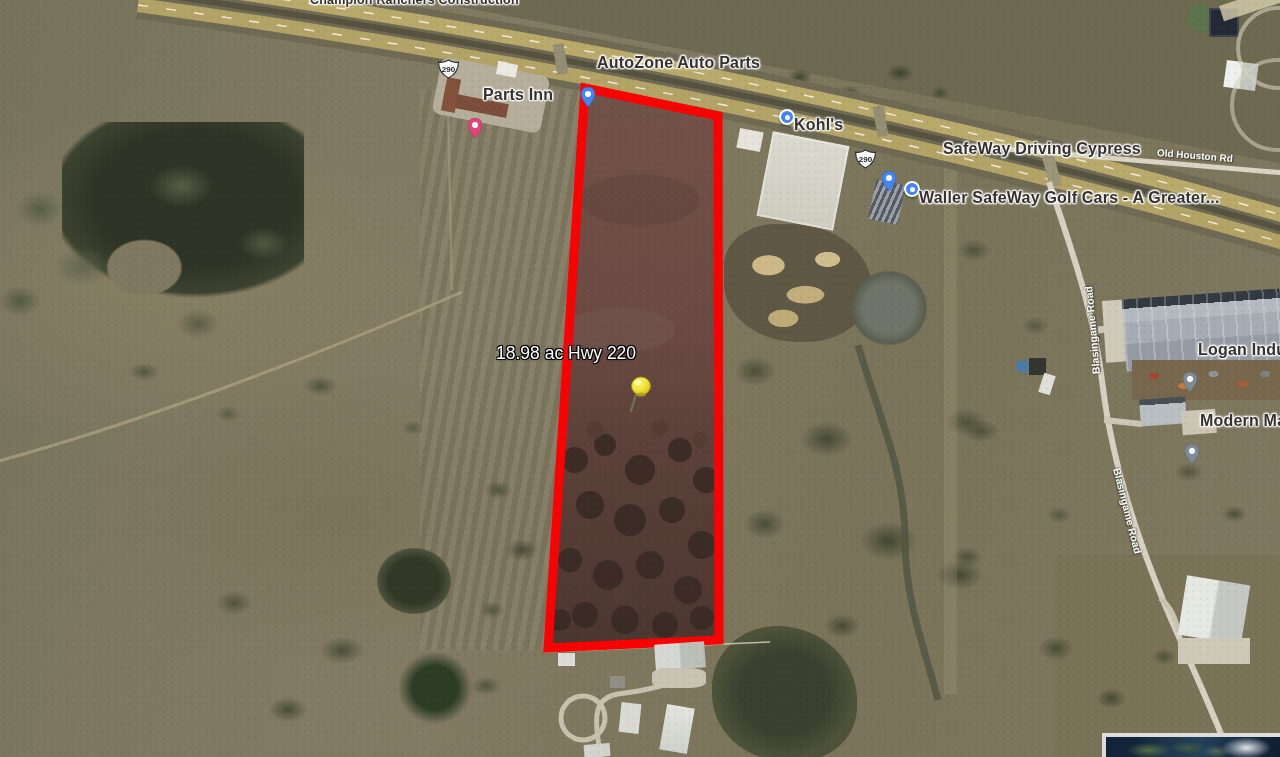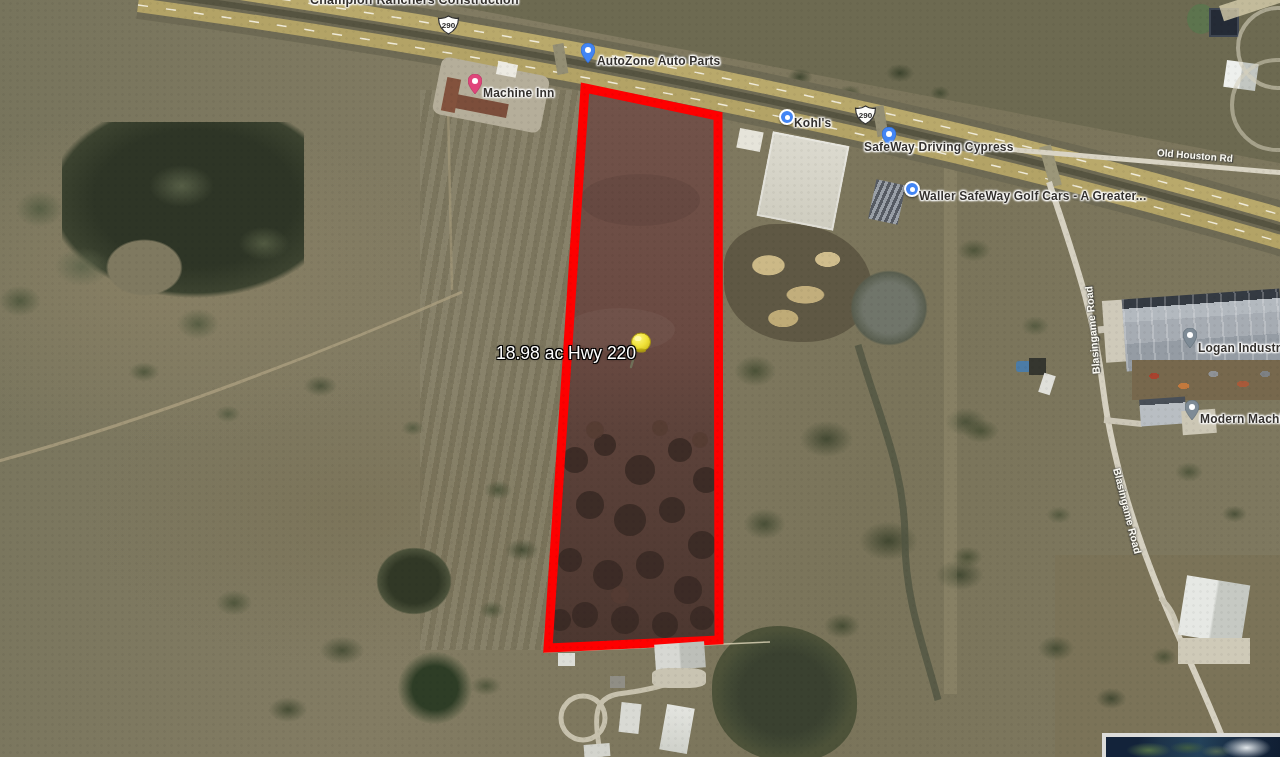--- a/index.html
+++ b/index.html
@@ -87,28 +87,28 @@
   .houseS{left:610px;top:676px;width:15px;height:12px;background:#908e85;}
   .houseB{left:584px;top:744px;width:26px;height:13px;transform:rotate(-4deg);background:#d3d4cd;}
   .brbarn{left:1182px;top:580px;width:64px;height:60px;transform:rotate(9deg);
      background:linear-gradient(90deg,#e6e8e4 0 48%,#c6c9c3 52%);}
   .brbarn-apron{left:1178px;top:638px;width:72px;height:26px;background:#cfcab8;}
   .pool{left:1016px;top:361px;width:15px;height:11px;border-radius:3px;background:#4c7ca6;}
   .poolhouse{left:1029px;top:358px;width:17px;height:17px;background:#35362f;}
   .trailer{left:1041px;top:374px;width:12px;height:20px;transform:rotate(18deg);background:#e0e0da;}
 
   
-  .poi-label{position:absolute;font-size:12px;font-weight:700;color:#34312e;white-space:nowrap;
+  .poi-label{position:absolute;font-size:16px;font-weight:700;color:#34312e;white-space:nowrap;
      text-shadow:0 0 2px #fff,0 0 2px #fff,1px 1px 2px #fff,-1px -1px 2px #fff,1px -1px 2px #fff,-1px 1px 2px #fff;
      letter-spacing:.2px;}
   .road-label{position:absolute;font-size:10.5px;font-weight:700;color:#fbfaf3;white-space:nowrap;
      text-shadow:0 0 2px #55544e,0 0 2px #55544e,1px 1px 1px #3f3e38;transform-origin:0 50%;}
   .acreage{position:absolute;left:496px;top:343px;font-size:17.5px;color:#fff;white-space:nowrap;
      text-shadow:-1px -1px 0 #000,1px -1px 0 #000,-1px 1px 0 #000,1px 1px 0 #000,0 0 3px #000;}
-  .pin{position:absolute;}
+  .pin{position:absolute;margin-top:44px;}
   .dotpin{position:absolute;width:12px;height:12px;border-radius:50%;background:#4285f4;
      border:2px solid #fff;box-shadow:0 1px 2px rgba(0,0,0,.5);}
   .dotpin::after{content:"";position:absolute;left:3.5px;top:3.5px;width:5px;height:5px;border-radius:50%;background:#fff;}
 
   .inset{position:absolute;left:1102px;top:733px;width:178px;height:24px;
      border-top:4px solid #dcdcda;border-left:4px solid #dcdcda;
      background:
        radial-gradient(32px 11px at 24% 55%,rgba(92,122,72,.85),transparent 70%),
        radial-gradient(26px 9px at 46% 45%,rgba(72,102,62,.75),transparent 70%),
        radial-gradient(34px 15px at 79% 45%,rgba(236,241,243,.95),transparent 72%),
@@ -323,23 +323,23 @@
   </span>
   <span class="pin" style="left:1185px;top:400px;">
     <svg width="14" height="20" viewBox="0 0 14 20">
       <path d="M7 0C3.1 0 0 3.1 0 7c0 5 7 13 7 13s7-8 7-13C14 3.1 10.9 0 7 0z" fill="#7e8b96" stroke="#5d6974" stroke-width=".6"></path>
       <circle cx="7" cy="7" r="3" fill="#fff"></circle>
     </svg>
   </span>
 
   <span class="poi-label" style="left:310px;top:-7px;font-size:12.5px;">Champion Ranchers Construction</span>
   <span class="poi-label" style="left:597px;top:54px;">AutoZone Auto Parts</span>
-  <span class="poi-label" style="left:483px;top:86px;">Machine Inn</span>
+  <span class="poi-label" style="left:483px;top:86px;">Parts Inn</span>
   <span class="poi-label" style="left:794px;top:116px;">Kohl's</span>
-  <span class="poi-label" style="left:864px;top:140px;text-align:center;">SafeWay Driving Cypress</span>
+  <span class="poi-label" style="left:943px;top:140px;text-align:center;">SafeWay Driving Cypress</span>
   <span class="poi-label" style="left:919px;top:189px;">Waller SafeWay Golf Cars - A Greater...</span>
   <span class="poi-label" style="left:1198px;top:341px;">Logan Industries</span>
   <span class="poi-label" style="left:1200px;top:412px;">Modern Machine</span>
 
   <span class="road-label" style="left:1157px;top:147px;transform:rotate(4.5deg);font-size:10px;">Old Houston Rd</span>
   <span class="road-label" style="left:1096px;top:368px;transform:rotate(-95deg);">Blasingame Road</span>
   <span class="road-label" style="left:1117px;top:462px;transform:rotate(76deg);">Blasingame Road</span>
 
   <span class="pin" style="left:620px;top:330px;">
     <svg width="38" height="42" viewBox="0 0 38 42">

